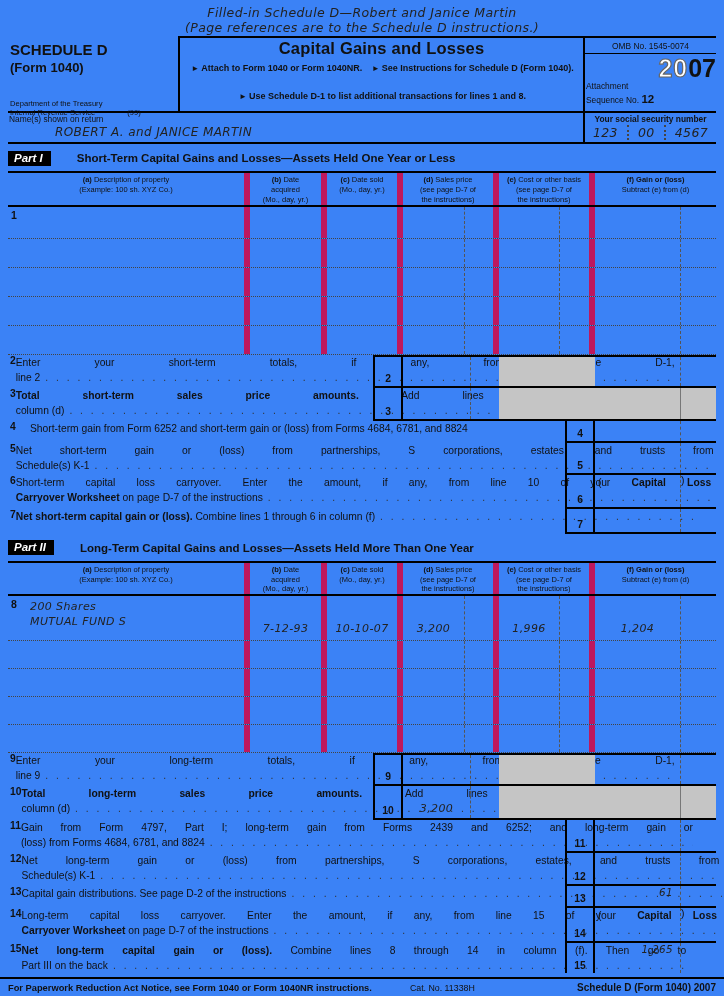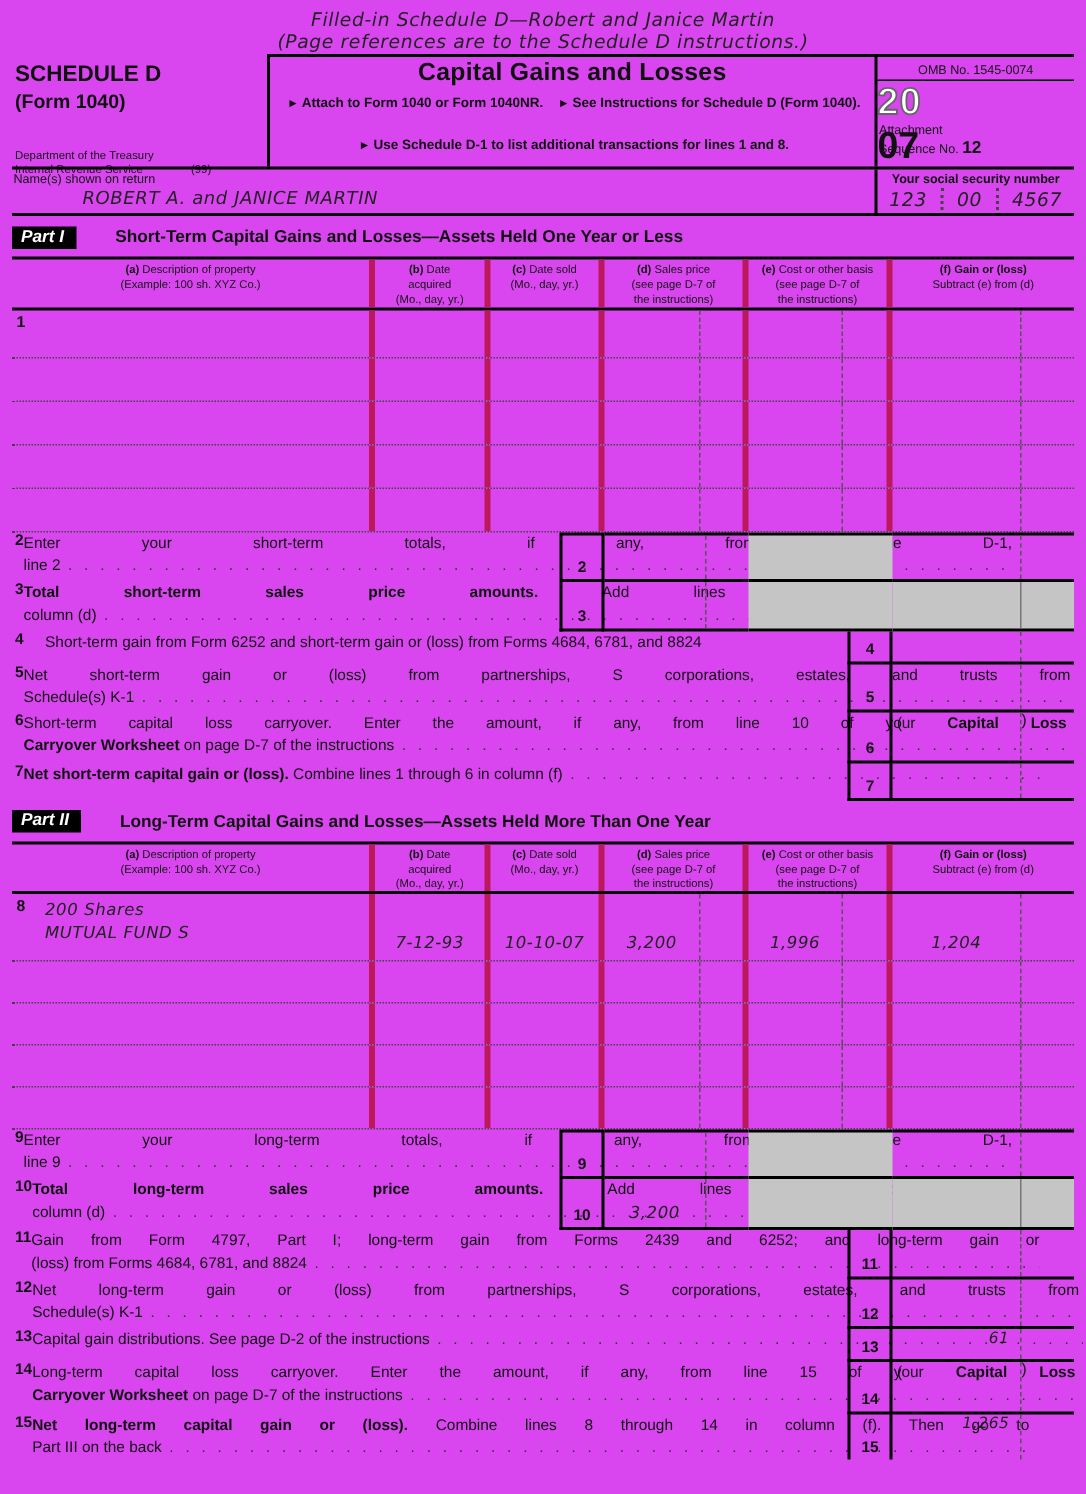--- a/index.html
+++ b/index.html
@@ -1,17 +1,17 @@
 <!DOCTYPE html>
 <html><head>
 <meta charset="utf-8">
 <style>
   * { margin:0; padding:0; box-sizing:border-box; }
   body { background:#888; }
-  .page { width:724px; height:996px; background:#d946ef; color:#111;
+  .page { width:724px; height:996px; background:#3b82f6; color:#111;
           font-family:"Liberation Sans", sans-serif; font-size:10.3px; position:relative; overflow:hidden; }
   .inset { margin:0 8px; }
   .fill { font-family:"DejaVu Sans", sans-serif; font-style:italic; letter-spacing:.4px; color:#222; }
   b { font-weight:bold; }
 
   
   .topnote { text-align:center; padding-top:5px; height:36px; }
   .topnote div { font-size:12.5px; line-height:15px; }
 
   
@@ -21,21 +21,21 @@
   .form1040 { font-size:13px; font-weight:bold; margin-top:2px; }
   .dept { font-size:7.6px; margin-top:24px; line-height:1.25; }
   .dept-l2 { display:flex; justify-content:flex-start; padding-right:6px;gap:32px; }
   .hdr-center { flex:1; border-top:2px solid #000; text-align:center; padding-top:1px; }
   .title { font-size:16.5px; font-weight:bold; letter-spacing:.2px; }
   .attach { font-size:9px; font-weight:bold; margin-top:5px; white-space:nowrap; }
   .usel { font-size:9px; font-weight:bold; margin-top:18px; }
   .arrowhead { font-size:8px; margin:0 2px; }
   .hdr-right { width:133px; border-left:2px solid #000; border-top:2px solid #000; }
   .omb { font-size:8.4px; text-align:center; padding:3px 0 2px; border-bottom:1px solid #000; }
-  .year { display:flex; justify-content:flex-start; align-items:baseline; height:27px;flex-direction:column; }
+  .year { display:flex; justify-content:flex-end; align-items:baseline; height:27px; }
   .year20 { font-size:25px; font-weight:800; color:#fff; -webkit-text-stroke:1.2px #666; letter-spacing:1px; }
   .year07 { font-size:25px; font-weight:800; }
   .attx { font-size:8.4px; padding-left:1px; line-height:1.25; }
   .seqno { font-size:11.5px; font-weight:bold; }
 
   
   .namerow { display:flex; height:31px; border-bottom:2.5px solid #000; }
   .name-left { flex:1; padding:1px 0 0 1px; }
   .small-label { font-size:8.4px; }
   .name-value { font-size:12px; margin:1px 0 0 46px; }
@@ -49,21 +49,21 @@
   .partbox { background:#000; color:#fff; font-weight:bold; font-style:italic; font-size:11.5px;
              padding:1px 8px 2px 6px; }
   .parttitle { font-weight:bold; font-size:11.5px; margin-left:26px; }
 
   
   .tbl { margin:0 8px; border-top:2px solid #000; }
   .thead { display:flex; border-bottom:2px solid #000; }
   .thead .hc { font-size:7.5px; line-height:1.32; text-align:center; padding-top:2px; }
   .ca { width:242px; } .cb { width:77px; } .cc { width:76px; }
   .cd { width:96px; } .ce { width:96px; } .cf { width:121px; }
-  .vr { border-right:4px solid #be185d; }
+  .vr { border-right:6px solid #be185d; }
   .trow { display:flex; border-bottom:1px dotted #444; }
   .cellsplit { display:flex; }
   .amain { flex:1; }
   .acents { border-left:1px dashed #555; }
   .cd .acents { width:29px; } .ce .acents { width:30px; } .cf .acents { width:36px; }
   .rownum { font-weight:bold; padding:2px 0 0 3px; font-size:10.5px; }
   .r8desc { padding-left:22px; margin-top:-11px; font-size:11px; line-height:15px; }
   .cellval { width:100%; text-align:center; font-size:11px; align-self:flex-end; padding-bottom:5px; }
 
   
@@ -671,14 +671,19 @@
           </div>
       </div>
     </div>
     <div class="numbox">15</div>
     <div class="amount">
         <span class="amain vright fill">1,265</span>
         <span class="acents"></span>
       </div>
   </div>
 
+  <div class="footer">
+    <span class="f-notice">For Paperwork Reduction Act Notice, see Form 1040 or Form 1040NR instructions.</span>
+    <span class="f-cat">Cat. No. 11338H</span>
+    <span class="f-id">Schedule D (Form 1040) 2007</span>
+  </div>
 
 </div>
 
 </body></html>

